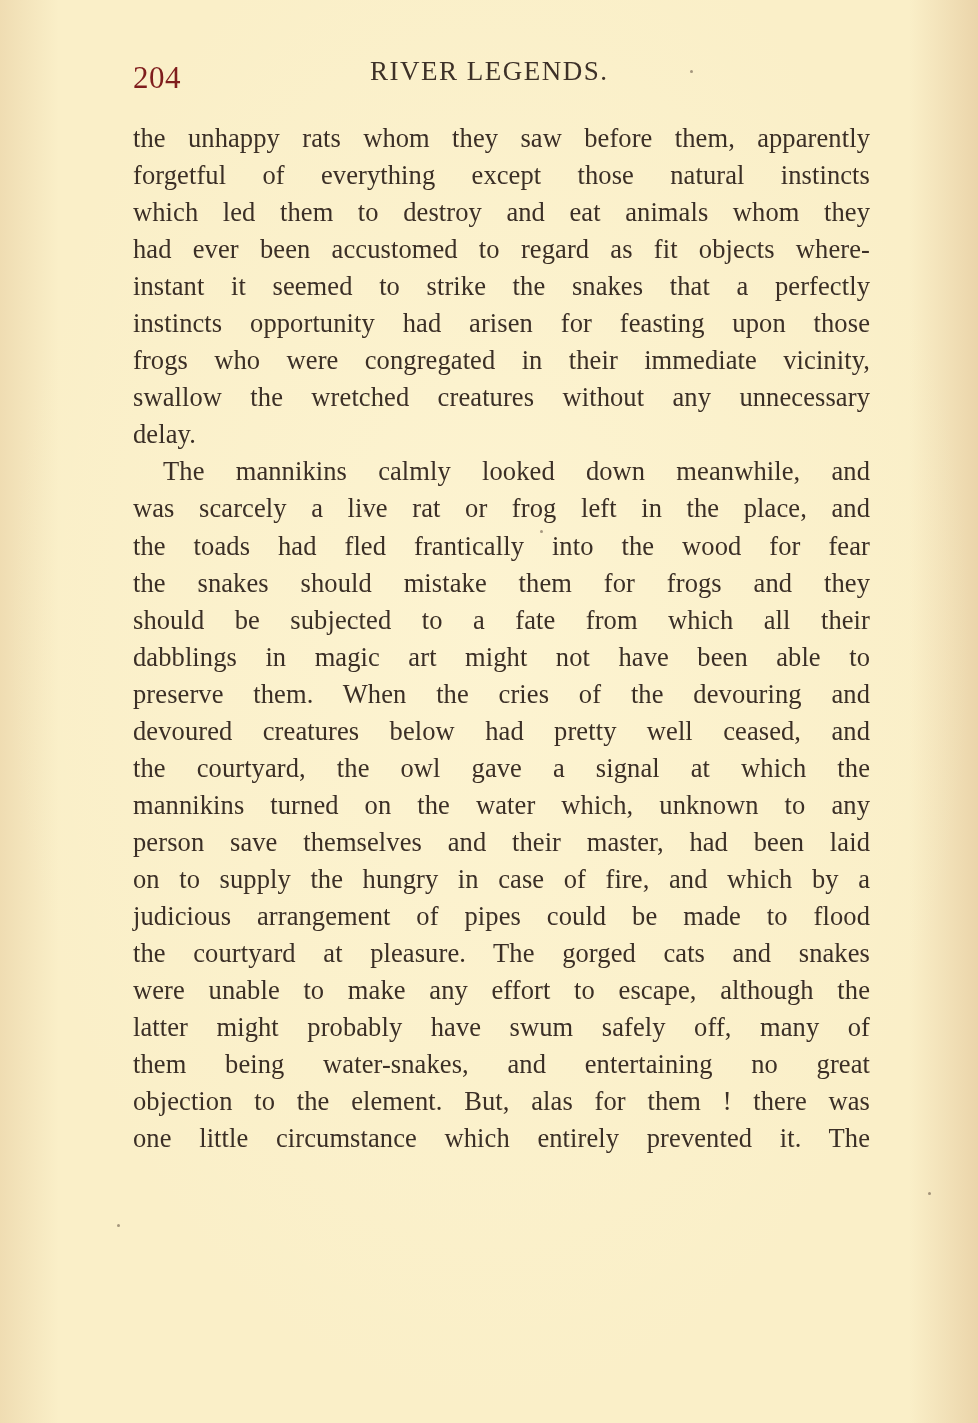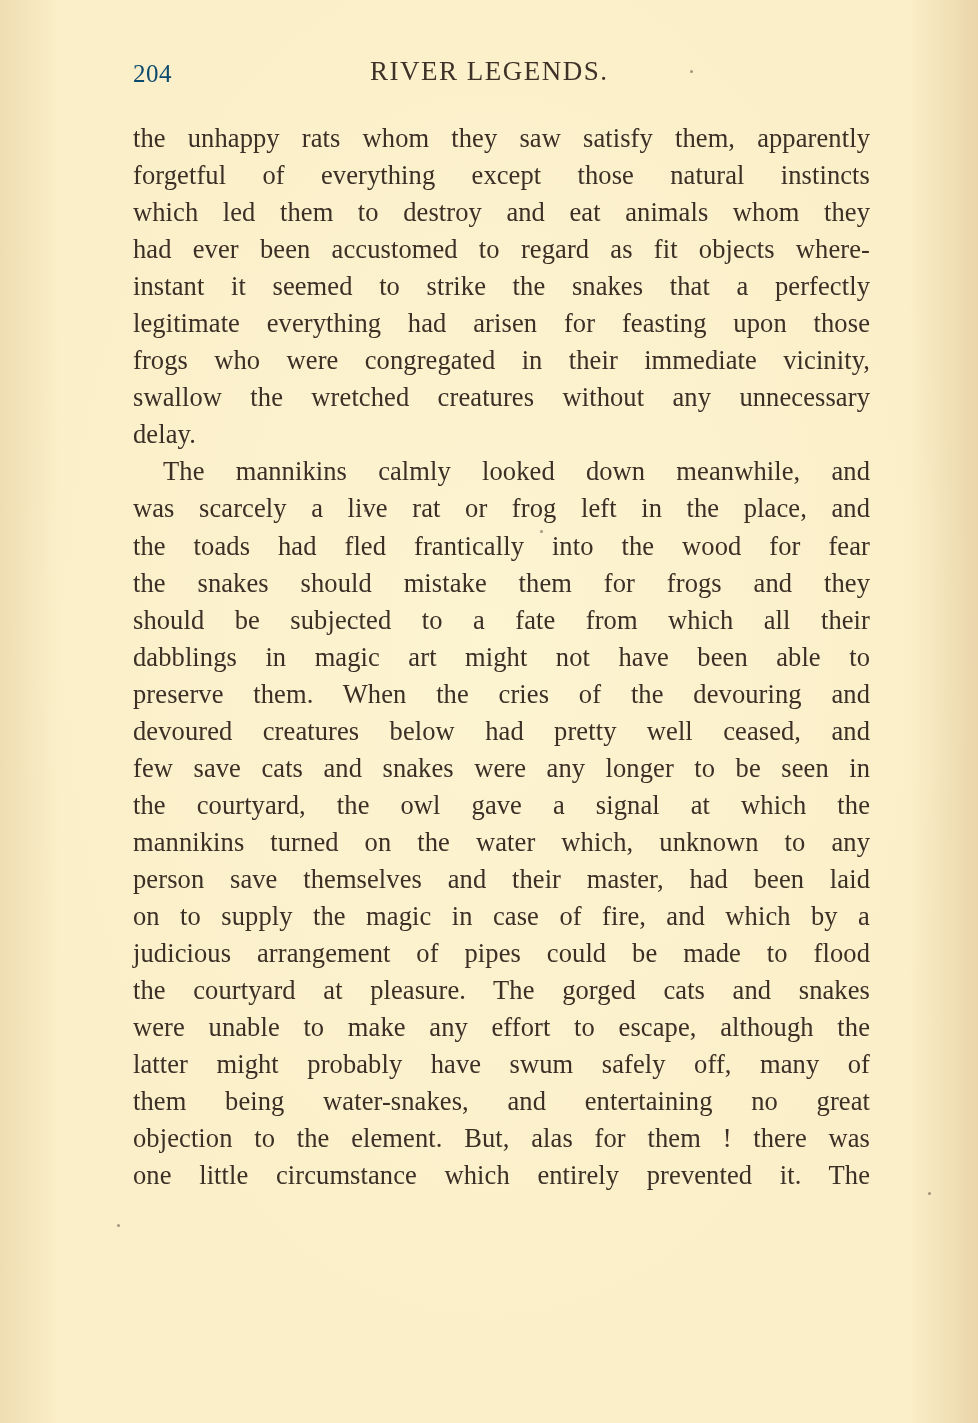--- a/index.html
+++ b/index.html
@@ -8,21 +8,21 @@
     background: #faefc8;
     background-image:
       radial-gradient(ellipse at 50% 45%, rgba(253,244,210,0.9) 0%, rgba(250,238,200,0) 70%),
       linear-gradient(to right, rgba(230,205,160,0.55) 0%, rgba(250,238,200,0) 6%, rgba(250,238,200,0) 93%, rgba(225,195,150,0.6) 100%);
     position: relative;
     font-family: "Liberation Serif", "DejaVu Serif", serif;
     color: #3b2f26;
   }
   .page { position: absolute; left: 0; top: 0; width: 978px; height: 1423px; }
   .running-head { position: absolute; top: 52px; left: 133px; width: 737px; height: 40px; }
-  .page-number { position: absolute; left: 0; top: 8px; font-size: 25px; letter-spacing: 0.5px; color: #0c4a6e; }
+  .page-number { position: absolute; left: 0; top: 8px; font-size: 31px; letter-spacing: 0.5px; color: #7f1d1d; }
   .running-title {
     position: absolute; left: 237px; top: 4px; font-size: 27px; 
     letter-spacing: 1.5px; color: #3d3128;
   }
   .body-text { position: absolute; left: 133px; top: 120px; width: 737px; }
   .line {
     display: block; height: 37.05px; line-height: 37.05px;
     font-size: 26.5px; white-space: nowrap;
     text-align: justify; text-align-last: justify;
     letter-spacing: 0.1px;
@@ -35,44 +35,43 @@
 <body>
 
 <div class="page">
   <div class="running-head">
     <span class="page-number">204</span>
     <span class="running-title">RIVER LEGENDS.</span>
   </div>
 
   <div class="body-text">
     <div>
-      <span class="line">the unhappy rats whom they saw satisfy them, apparently</span>
+      <span class="line">the unhappy rats whom they saw before them, apparently</span>
       <span class="line">forgetful of everything except those natural instincts</span>
       <span class="line">which led them to destroy and eat animals whom they</span>
       <span class="line">had ever been accustomed to regard as fit objects where-</span>
       <span class="line">instant it seemed to strike the snakes that a perfectly</span>
-      <span class="line">legitimate everything had arisen for feasting upon those</span>
+      <span class="line">instincts opportunity had arisen for feasting upon those</span>
       <span class="line">frogs who were congregated in their immediate vicinity,</span>
       <span class="line">swallow the wretched creatures without any unnecessary</span>
       <span class="line last">delay.</span>
     </div>
     <div>
       <span class="line indent">The mannikins calmly looked down meanwhile, and</span>
       <span class="line">was scarcely a live rat or frog left in the place, and</span>
       <span class="line">the toads had fled frantically into the wood for fear</span>
       <span class="line">the snakes should mistake them for frogs and they</span>
       <span class="line">should be subjected to a fate from which all their</span>
       <span class="line">dabblings in magic art might not have been able to</span>
       <span class="line">preserve them. When the cries of the devouring and</span>
       <span class="line">devoured creatures below had pretty well ceased, and</span>
-      <span class="line">few save cats and snakes were any longer to be seen in</span>
       <span class="line">the courtyard, the owl gave a signal at which the</span>
       <span class="line">mannikins turned on the water which, unknown to any</span>
       <span class="line">person save themselves and their master, had been laid</span>
-      <span class="line">on to supply the magic in case of fire, and which by a</span>
+      <span class="line">on to supply the hungry in case of fire, and which by a</span>
       <span class="line">judicious arrangement of pipes could be made to flood</span>
       <span class="line">the courtyard at pleasure. The gorged cats and snakes</span>
       <span class="line">were unable to make any effort to escape, although the</span>
       <span class="line">latter might probably have swum safely off, many of</span>
       <span class="line">them being water-snakes, and entertaining no great</span>
       <span class="line">objection to the element. But, alas for them ! there was</span>
       <span class="line">one little circumstance which entirely prevented it. The</span>
     </div>
   </div>
 

